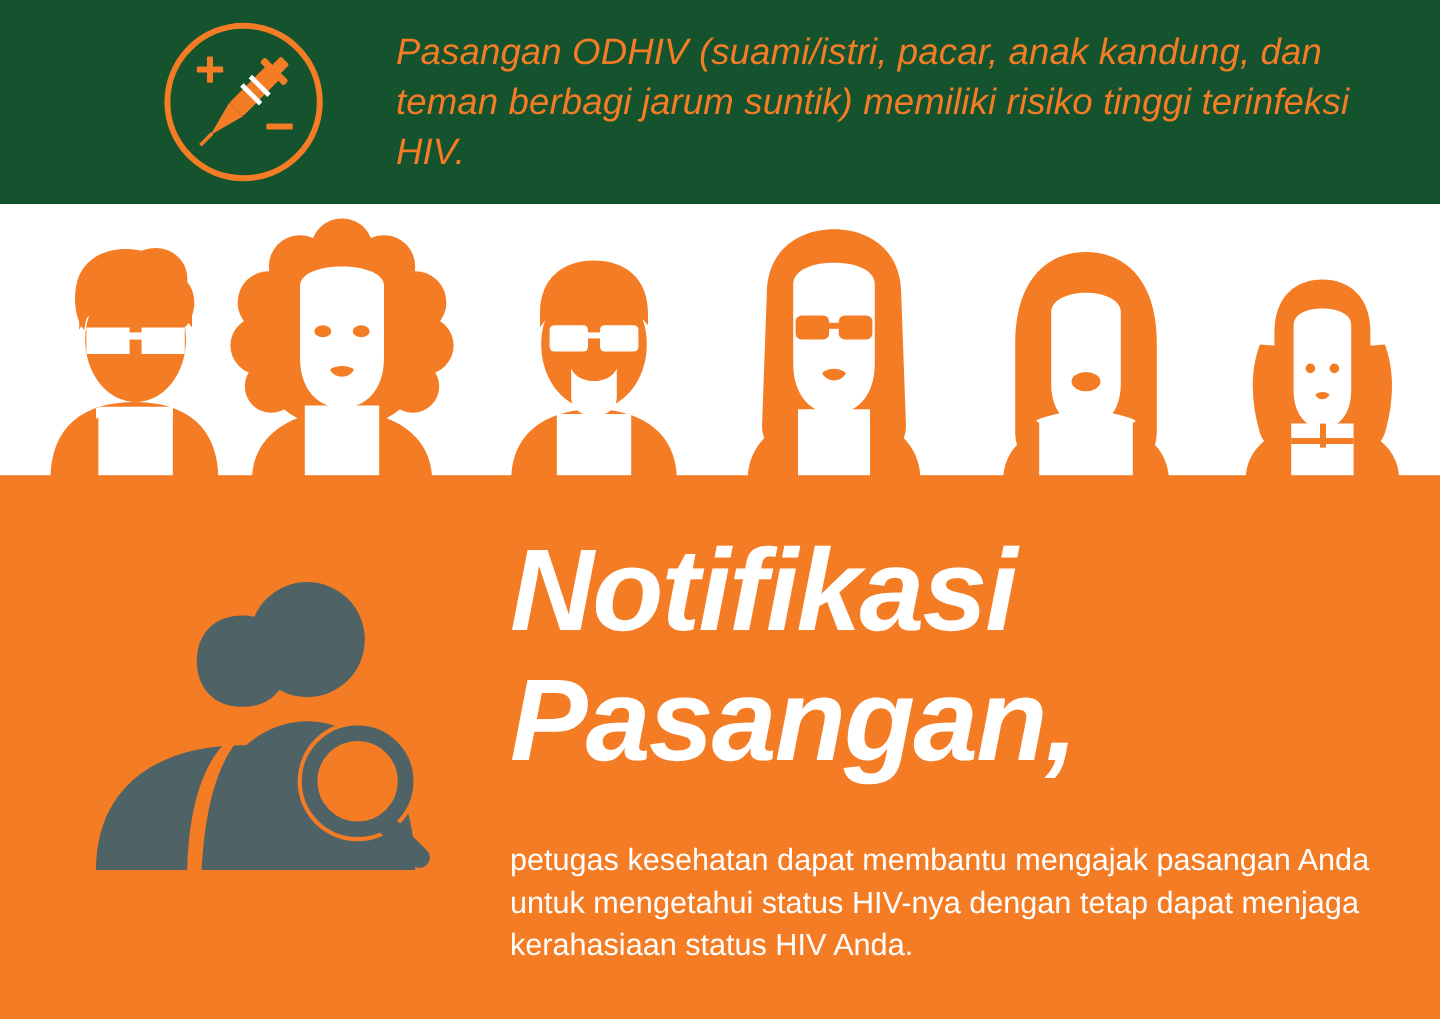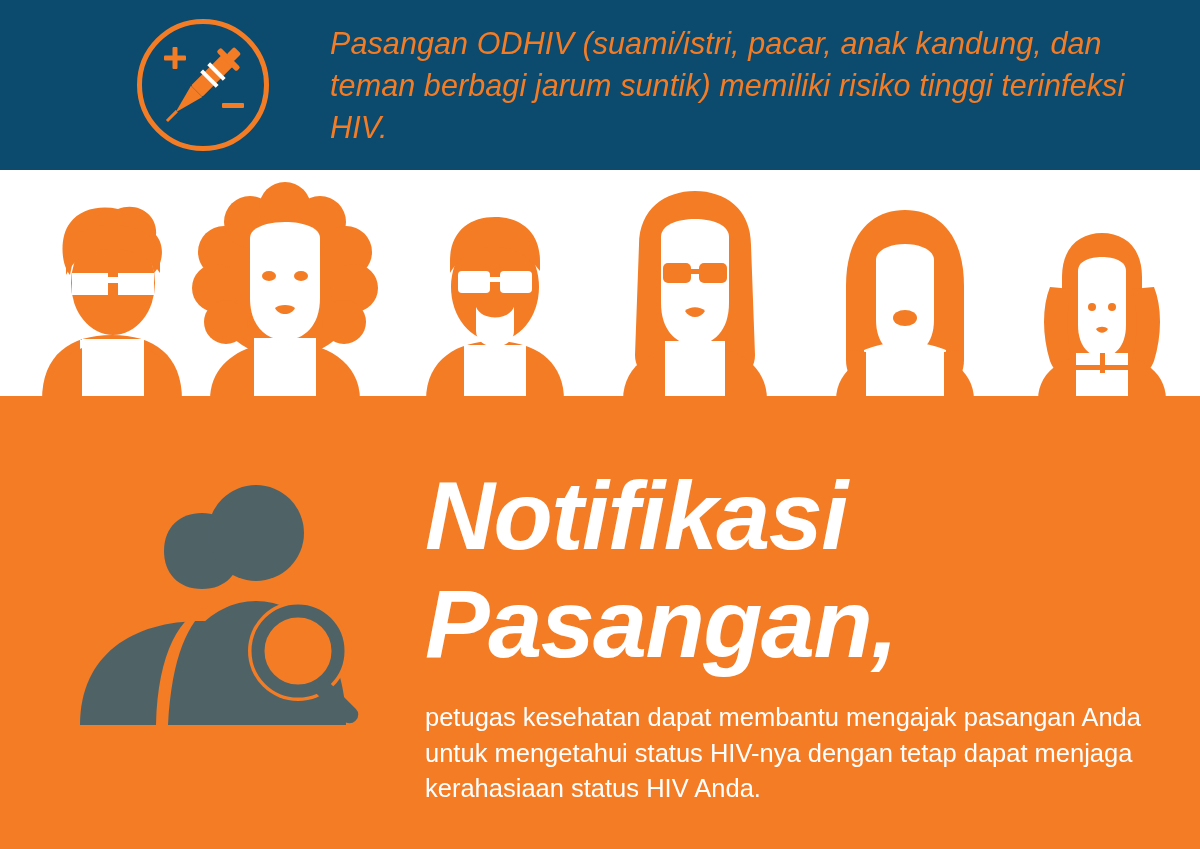--- a/index.html
+++ b/index.html
@@ -16,21 +16,21 @@
     height:849px;
     background:#ffffff;
     overflow:hidden;
   }
 
   
   #top-block {
     position:absolute;
     left:0; top:0;
     width:1200px; height:170px;
-    background:#0c4a6e;
+    background:#14532d;
   }
   #syringe-badge {
     position:absolute;
     left:137px; top:19px;
     width:132px; height:132px;
     border-radius:50%;
     border:5px solid #F47C25;
   }
   #syringe-badge svg { display:block; }
 
@@ -74,21 +74,20 @@
   #headline {
     position:absolute;
     left:425px; top:438px;
     width:760px;
     color:#ffffff;
     font-size:97px;
     line-height:108px;
     font-weight:bold;
     font-style:italic;
     letter-spacing:-1.5px;
-    margin-top:24px;
   }
   #headline .l2 { display:block; }
 
   
   #body-copy {
     position:absolute;
     left:425px; top:700px;
     width:730px;
     color:#ffffff;
     font-size:25.5px;

